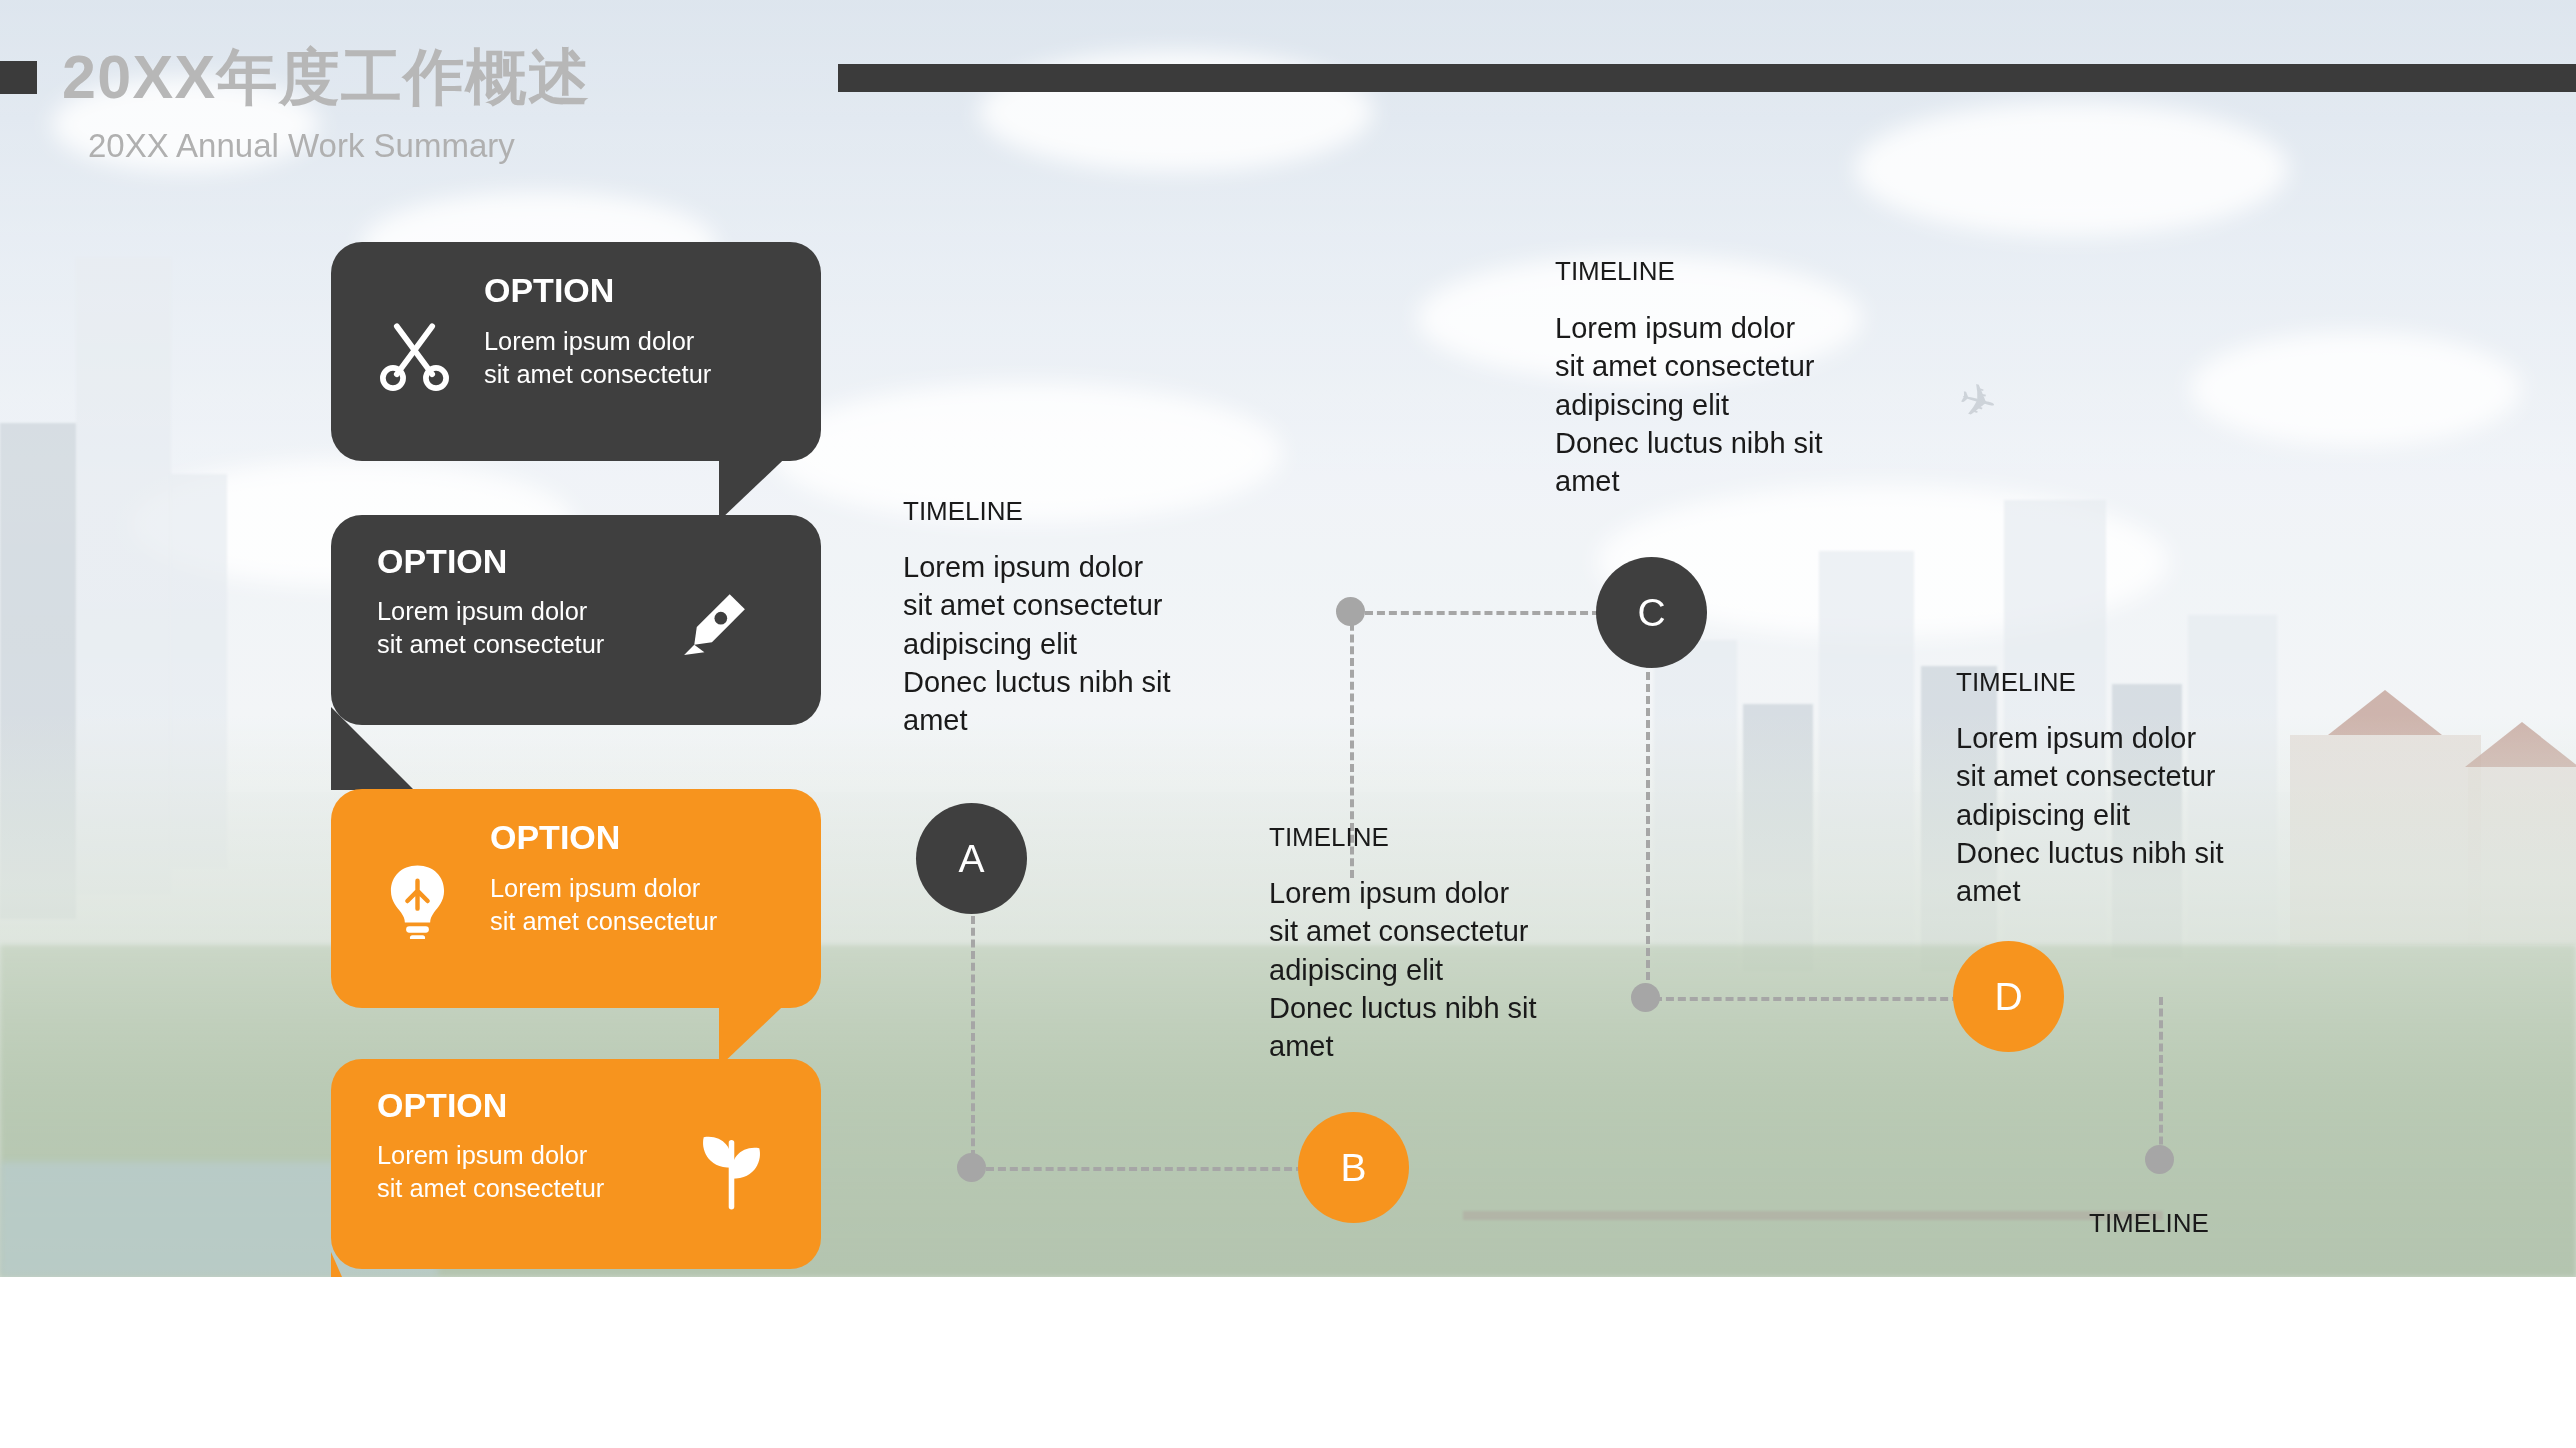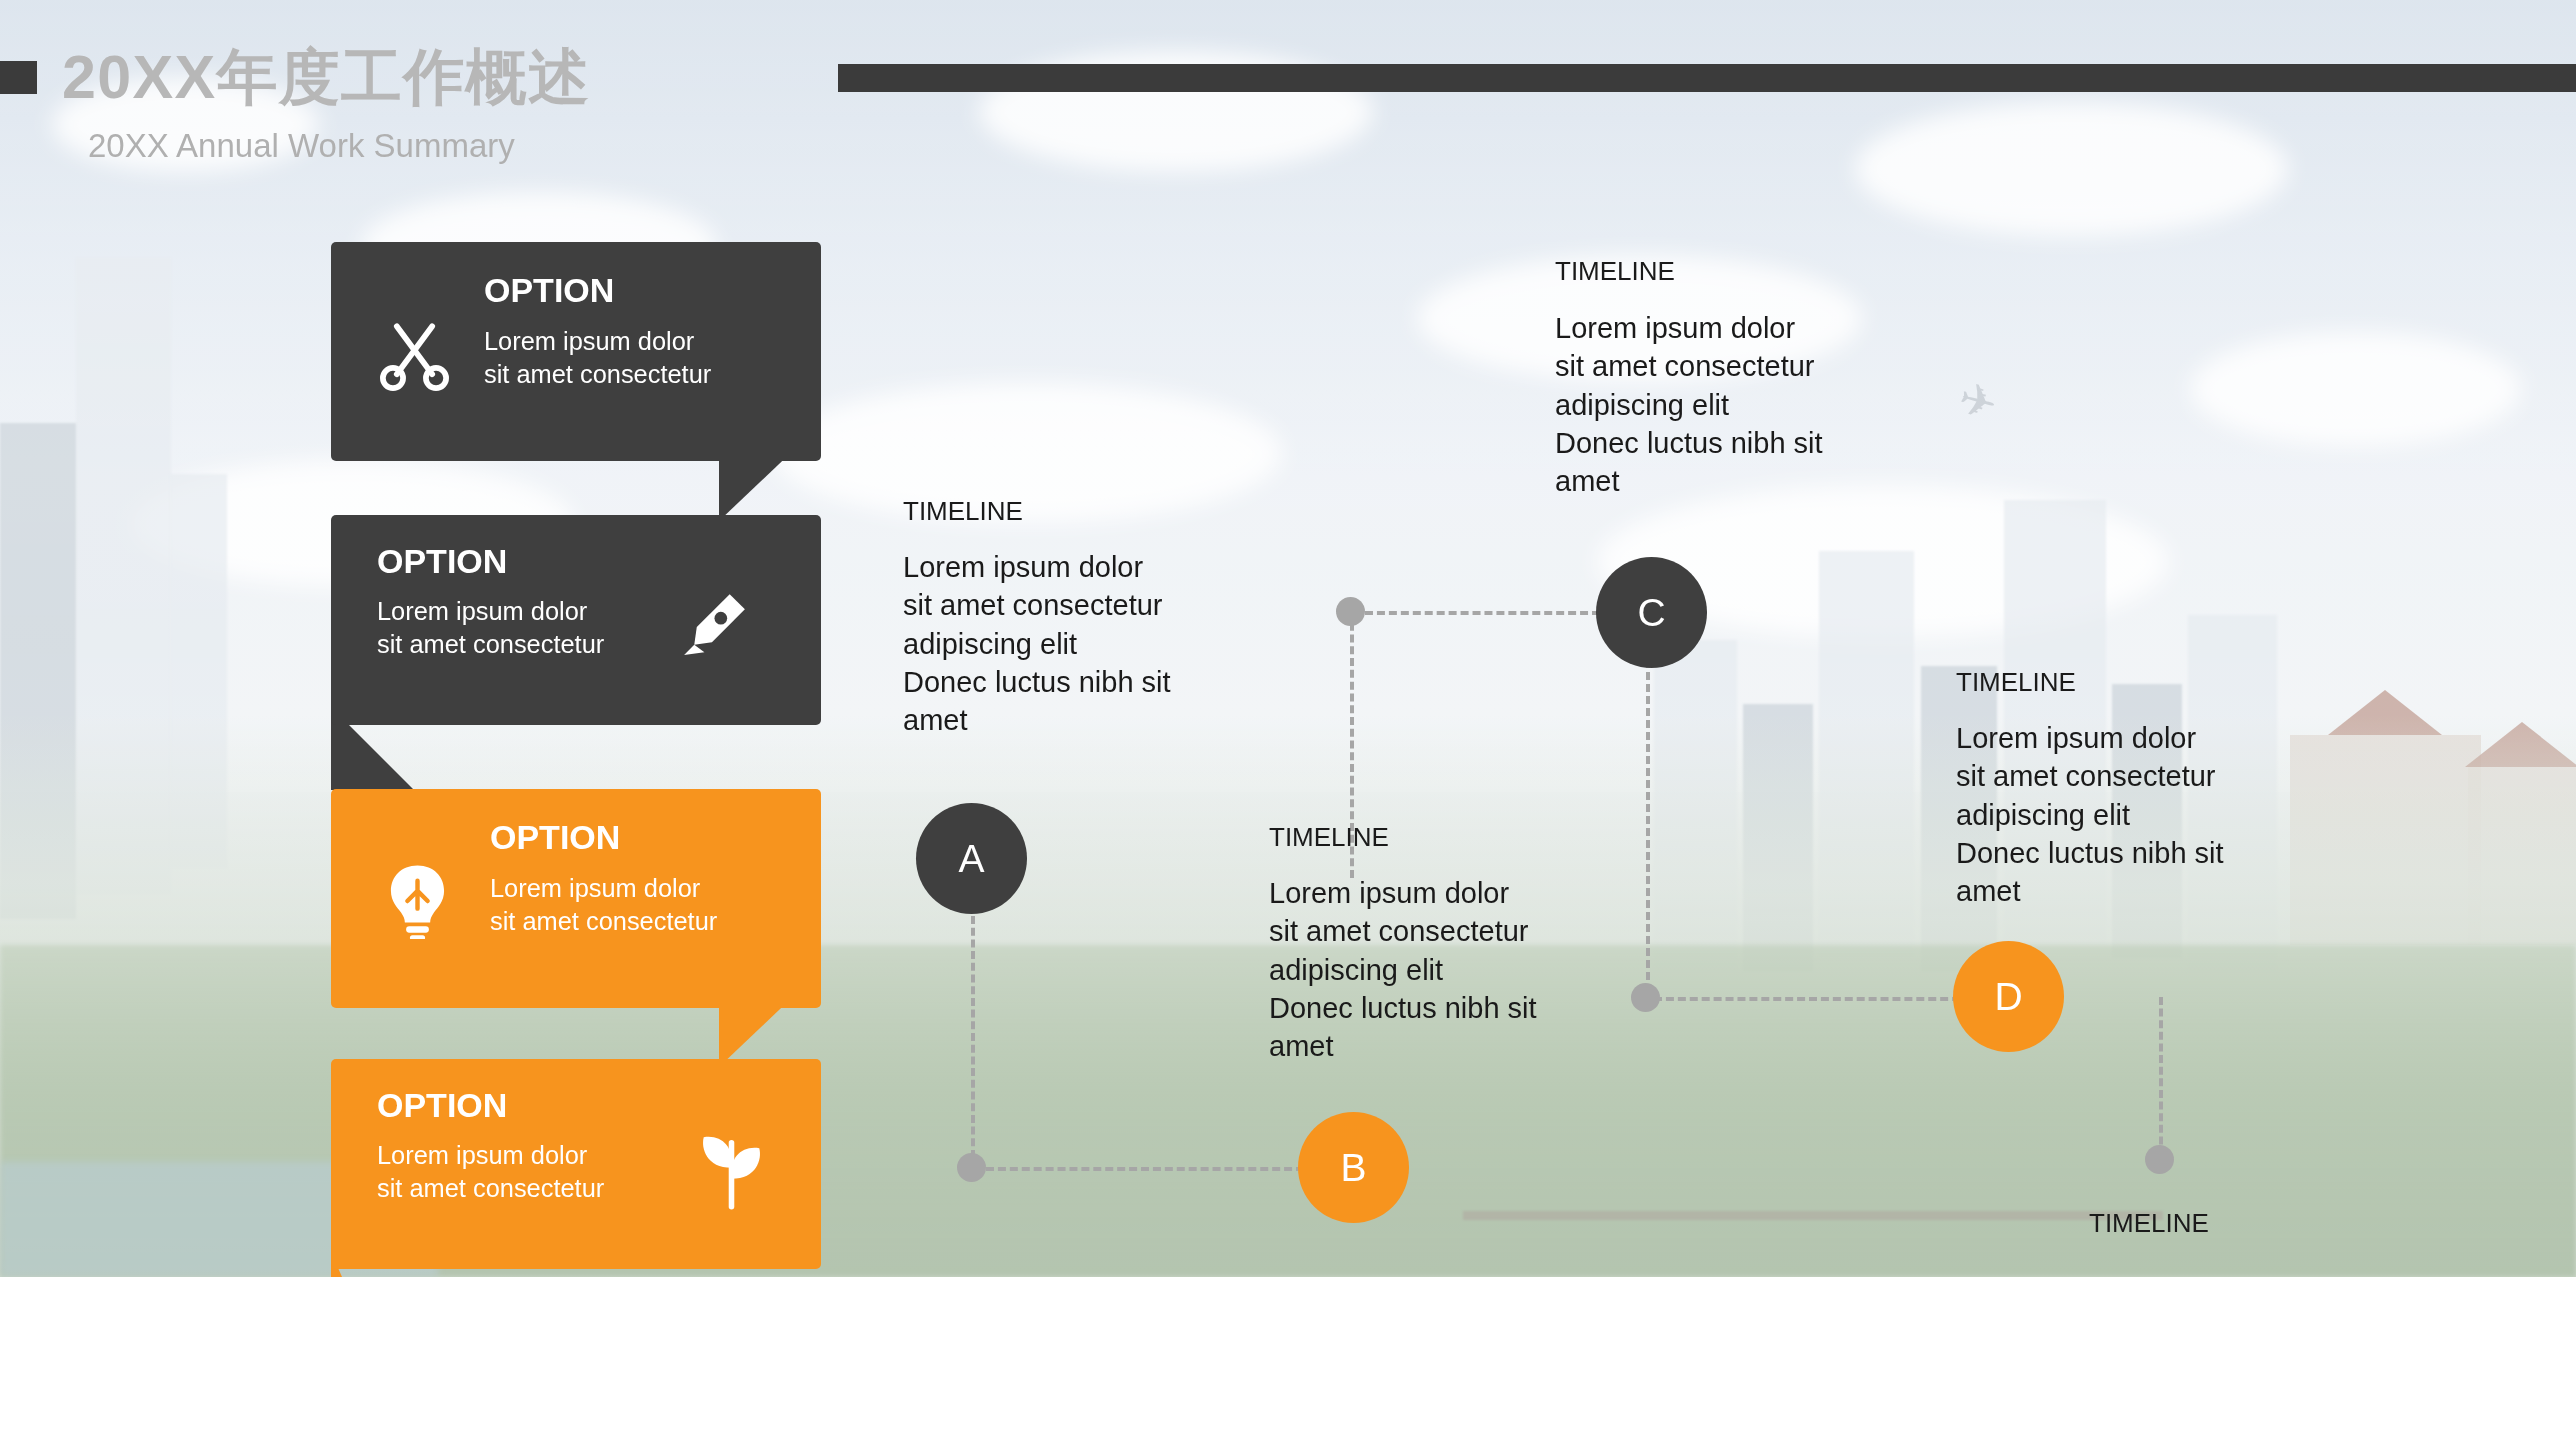--- a/index.html
+++ b/index.html
@@ -112,21 +112,21 @@
     left: 64px; top: 127px;
     font-size: 33px;
     color: #b0b0b0;
     white-space: nowrap;
     margin-left: 24px;
   }
 
   
   .callout {
     position: absolute;
-    border-radius: 5px;
+    border-radius: 31px;
   }
   .callout .c-title {
     position: absolute;
     font-size: 34px;
     font-weight: bold;
     color: #ffffff;
     white-space: nowrap;
   }
   .callout .c-body {
     position: absolute;

